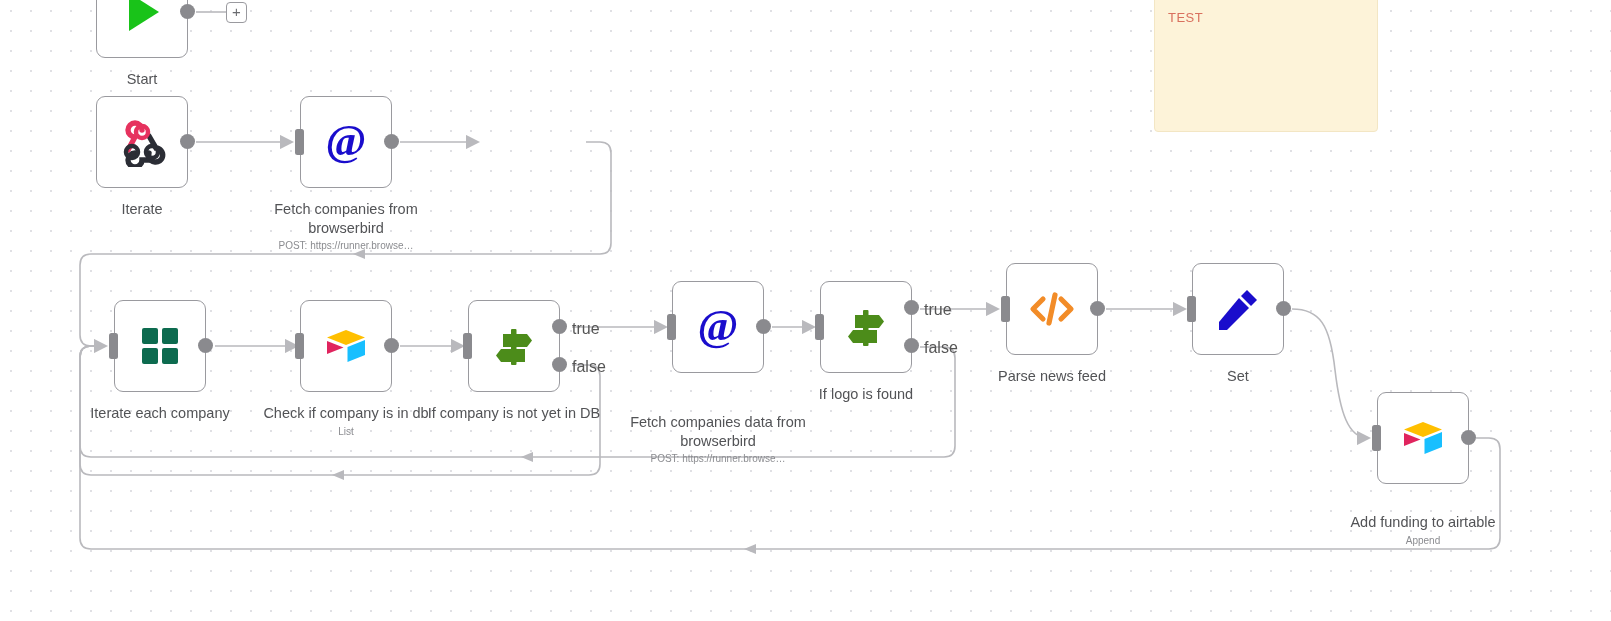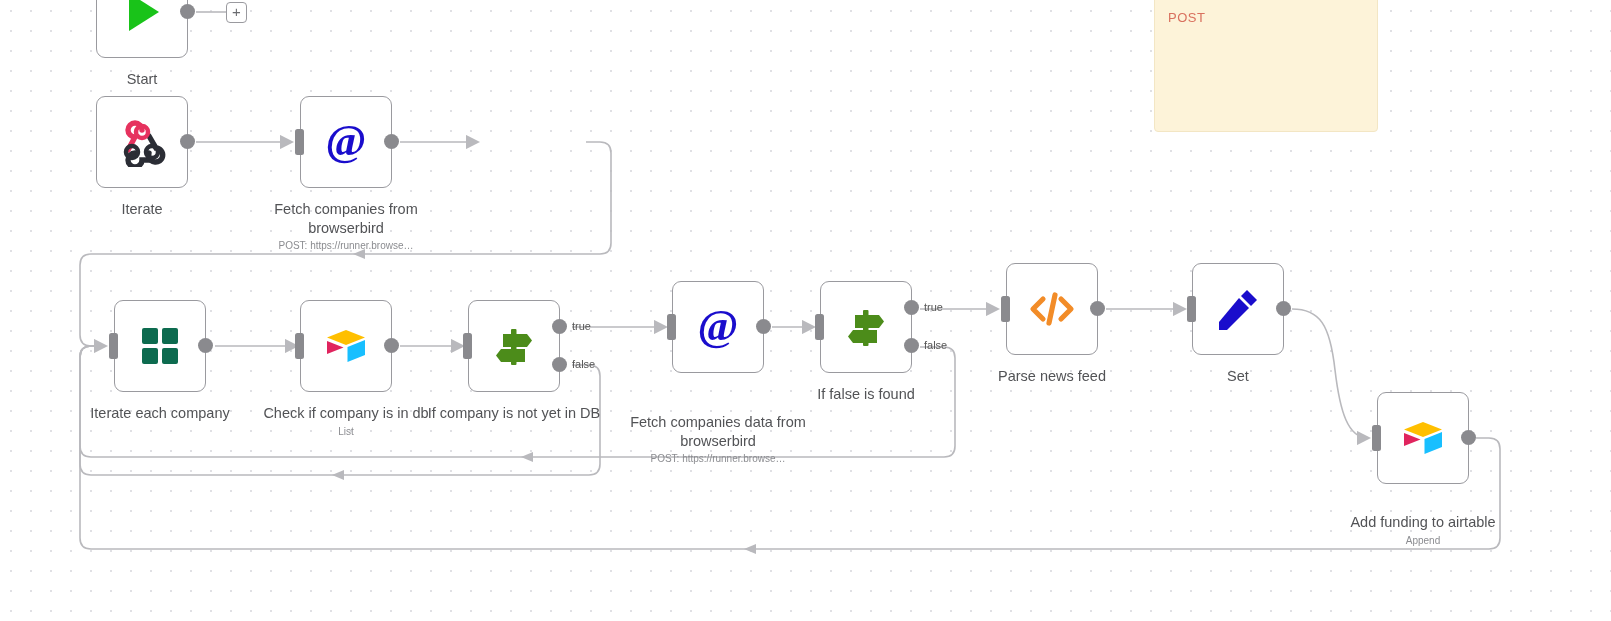--- a/index.html
+++ b/index.html
@@ -92,21 +92,21 @@
   }
   .in-bar {
     position: absolute;
     width: 9px;
     height: 26px;
     border-radius: 2.5px;
     background: #8a8a8e;
   }
   .branch-label {
     position: absolute;
-    font-size: 11px;
+    font-size: 16px;
     color: #555;
     white-space: nowrap;
   }
 
   
   .plus-btn {
     position: absolute;
     width: 21px;
     height: 21px;
     box-sizing: border-box;
@@ -181,21 +181,21 @@
     <path class="edge-path" d="M1106,309 L1184,309" marker-end="url(#arr)"></path>
 
     <path class="edge-path" d="M1292,309 C1320,309 1330,325 1335,370 C1340,412 1348,438 1368,438" marker-end="url(#arr)"></path>
 
     <path class="edge-path" d="M1476,438 L1489,438 Q1500,438 1500,449 L1500,538 Q1500,549 1489,549 L91,549 Q80,549 80,538 L80,357 Q80,346 91,346 L103,346"></path>
     <path class="edge-arrow" d="M756,544 L744,549 L756,554 z"></path>
   </svg>
 
   <div class="sticky" style="left:1154px; top:-28px; width:222px; height:158px;">
 
-    <div class="sticky-body">POST</div>
+    <div class="sticky-body">TEST</div>
   </div>
 
   <div class="node" style="left:96px; top:-34px;">
     <div class="node-box">
       <svg class="node-icon" viewBox="0 0 50 50">
         <path d="M12,6 L42,25 L12,44 Z" fill="#19c319"></path>
       </svg>
     </div>
     <div class="out-dot" style="left:84px; top:38px;"></div>
     <div class="node-caption">Start</div>
@@ -306,21 +306,21 @@
           <path d="M14,13 L38,13 L43,19.5 L38,26 L14,26 Z"></path>
           <path d="M36,28 L12,28 L7,34.5 L12,41 L36,41 Z"></path>
         </g>
       </svg>
     </div>
     <div class="in-bar" style="left:-5px; top:33px;"></div>
     <div class="out-dot" style="left:84px; top:19px;"></div>
     <div class="out-dot" style="left:84px; top:57px;"></div>
     <div class="branch-label" style="left:104px; top:20px;">true</div>
     <div class="branch-label" style="left:104px; top:58px;">false</div>
-    <div class="node-caption" style="width:180px;">If false is found</div>
+    <div class="node-caption" style="width:180px;">If logo is found</div>
   </div>
 
   <div class="node" style="left:1006px; top:263px;">
     <div class="node-box">
       <svg class="node-icon" viewBox="0 0 50 50">
         <g stroke="#f28c28" stroke-width="5.2" fill="none" stroke-linecap="round" stroke-linejoin="round">
           <path d="M16,15 L6,25 L16,35"></path>
           <path d="M34,15 L44,25 L34,35"></path>
           <path d="M28,11 L22,39"></path>
         </g>

